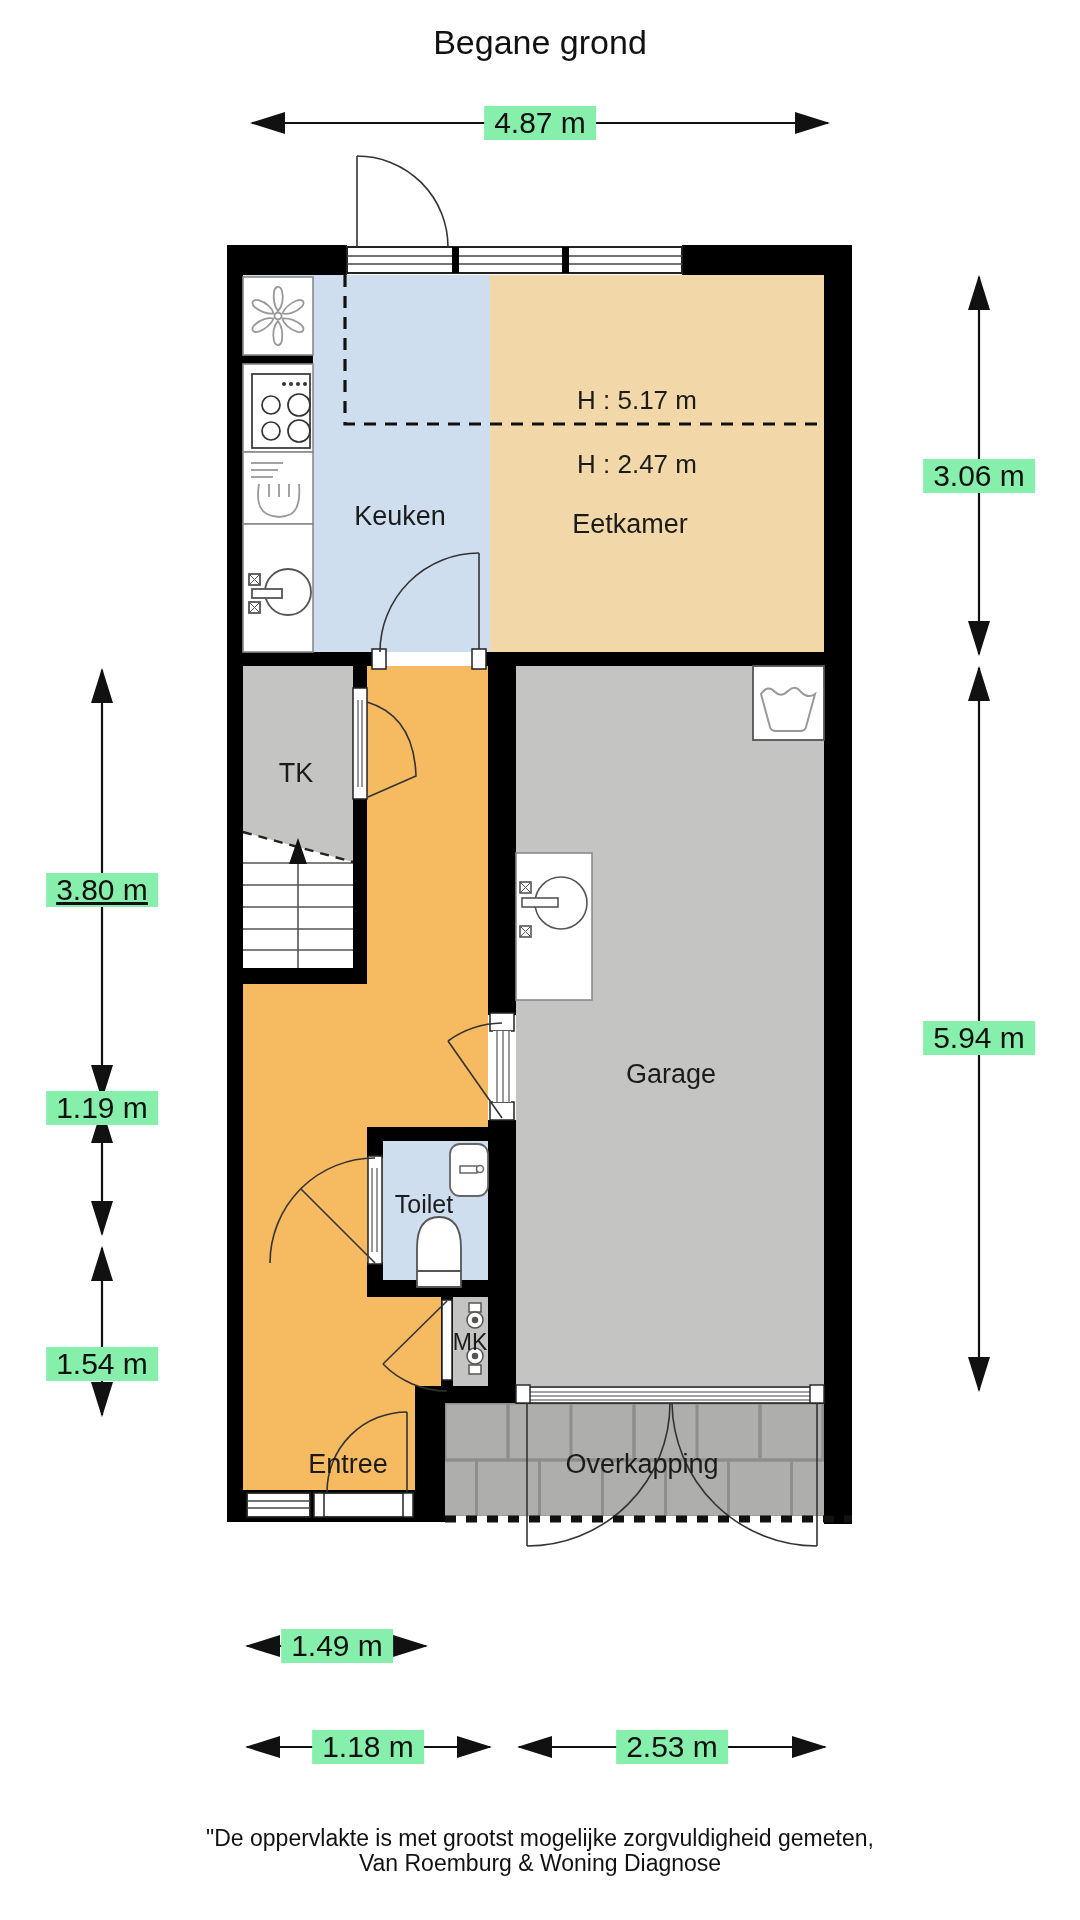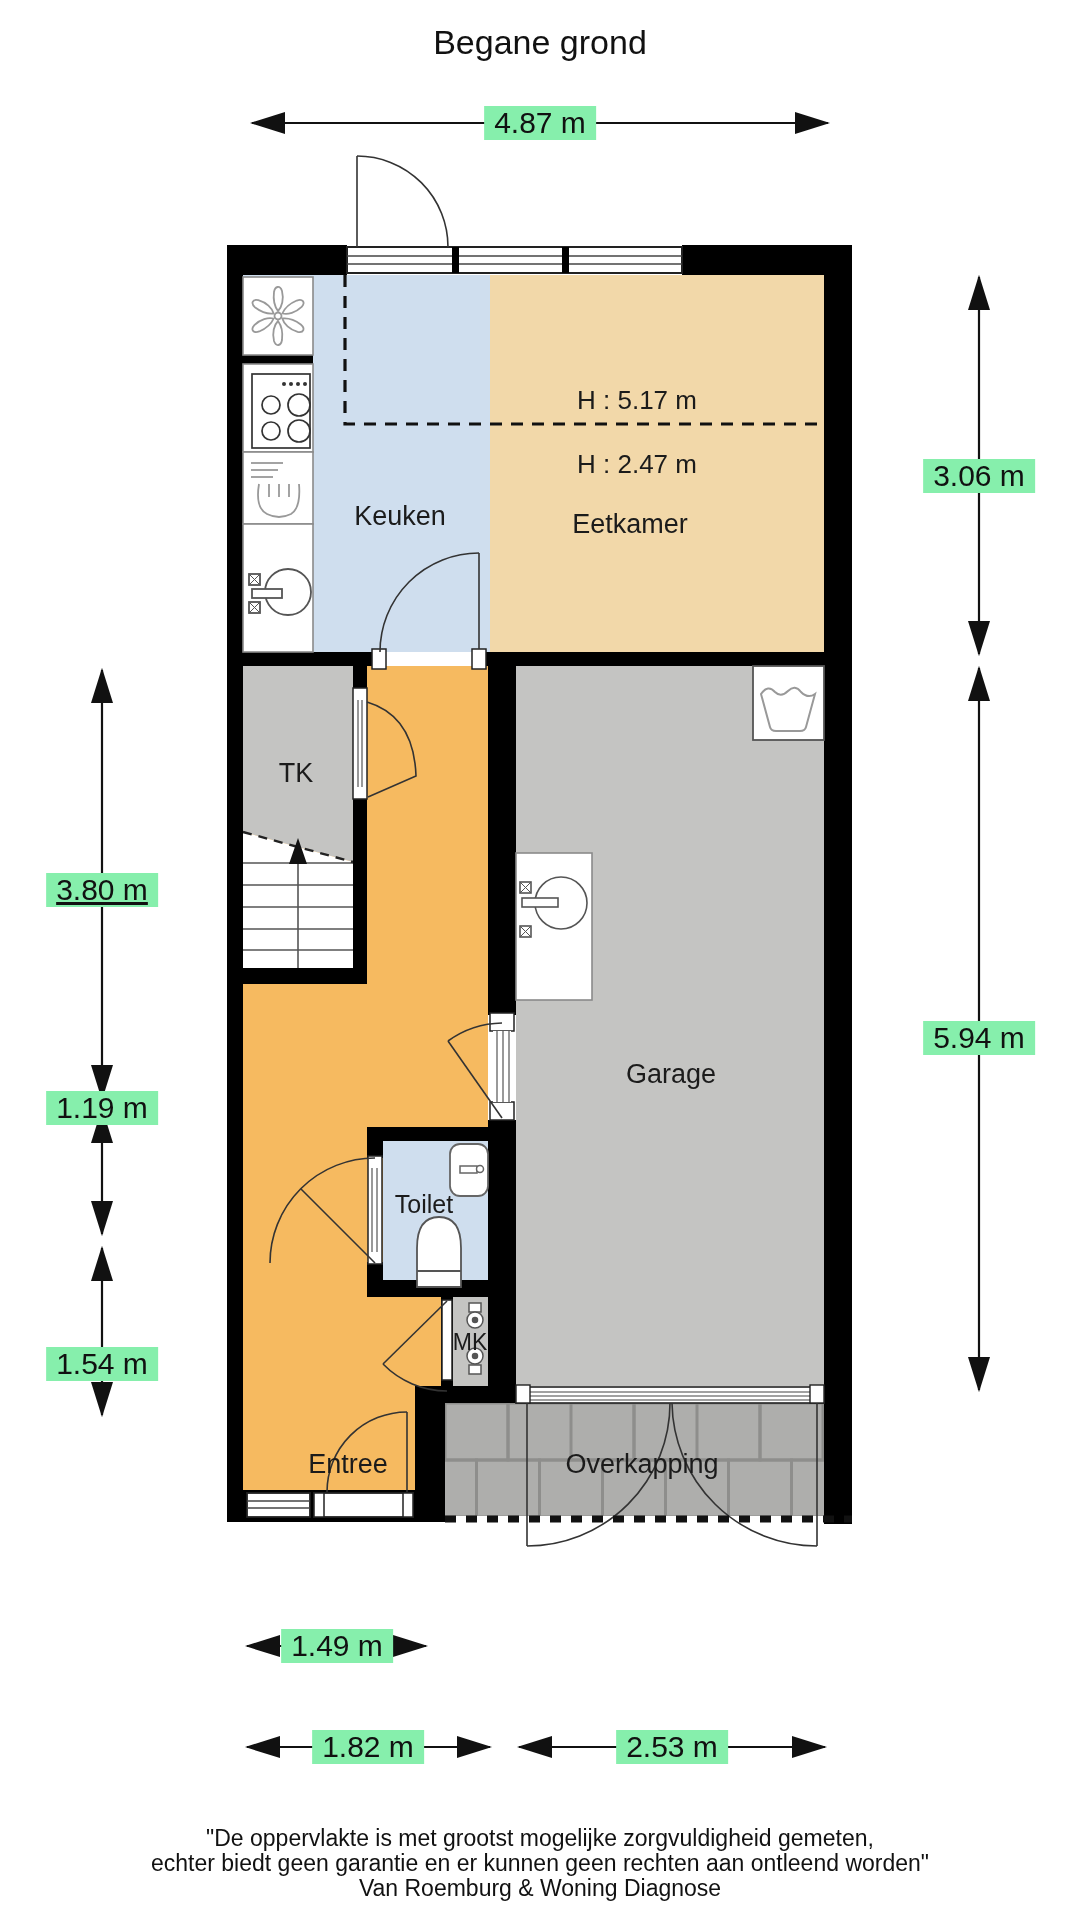--- a/index.html
+++ b/index.html
@@ -284,33 +284,32 @@
 
 <div class="lbl title" style="left:540px;top:42px;">Begane grond</div>
 
 <div class="lbl dim" style="left:540px;top:123px;">4.87 m</div>
 <div class="lbl dim" style="left:979px;top:476px;">3.06 m</div>
 <div class="lbl dim" style="left:979px;top:1038px;">5.94 m</div>
 <div class="lbl dim" style="left:102px;top:890px;text-decoration:underline;">3.80 m</div>
 <div class="lbl dim" style="left:102px;top:1108px;">1.19 m</div>
 <div class="lbl dim" style="left:102px;top:1332px;margin-top:32px;">1.54 m</div>
 <div class="lbl dim" style="left:337px;top:1646px;">1.49 m</div>
-<div class="lbl dim" style="left:368px;top:1747px;">1.82 m</div>
+<div class="lbl dim" style="left:368px;top:1747px;">1.18 m</div>
 <div class="lbl dim" style="left:672px;top:1747px;">2.53 m</div>
 
 <div class="lbl room" style="left:400px;top:516px;">Keuken</div>
 <div class="lbl room" style="left:630px;top:524px;">Eetkamer</div>
 <div class="lbl hnote" style="left:637px;top:400px;text-align:right;">H : 5.17 m</div>
 <div class="lbl hnote" style="left:637px;top:464px;">H : 2.47 m</div>
 <div class="lbl room" style="left:296px;top:773px;">TK</div>
 <div class="lbl room" style="left:671px;top:1074px;">Garage</div>
 <div class="lbl room" style="left:424px;top:1204px;font-size:25px;">Toilet</div>
 <div class="lbl room-small" style="left:470px;top:1342px;">MK</div>
 <div class="lbl room" style="left:348px;top:1464px;">Entree</div>
 <div class="lbl room" style="left:642px;top:1464px;">Overkapping</div>
 
 <div class="footer" style="top:1826px;">
   <div>"De oppervlakte is met grootst mogelijke zorgvuldigheid gemeten,</div>
-  <div>echter biedt geen garantie en er kunnen geen rechten aan ontleend worden"</div>
   <div>Van Roemburg &amp; Woning Diagnose</div>
 </div>
 
 </div>
 
 </body></html>

